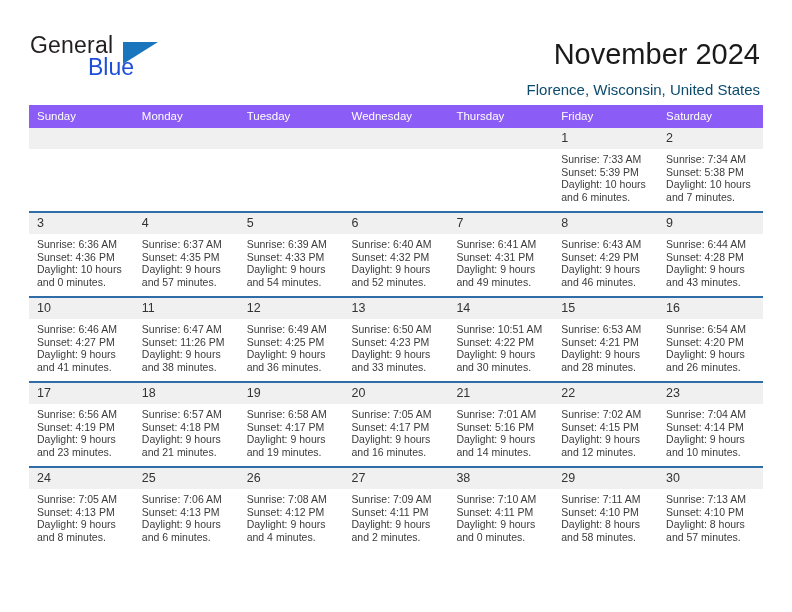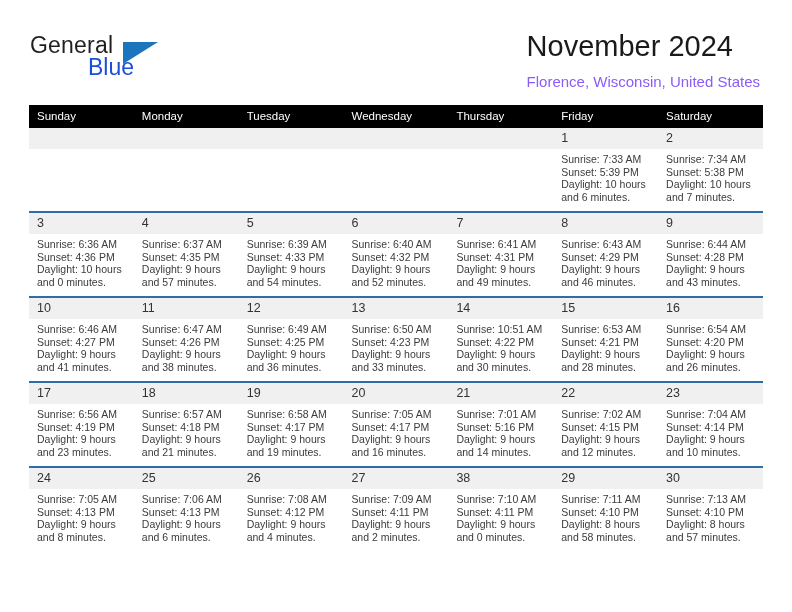--- a/index.html
+++ b/index.html
@@ -59,48 +59,49 @@
     top: 10px;
     width: 0;
     height: 0;
     border-left: 35px solid #1b75bc;
     border-bottom: 22px solid transparent;
   }
 
   .title-block {
     position: absolute;
     right: 0;
-    top: 0;
+    top: 8px;
+    text-align: right;
   }
   .cal-title {
     font-size: 29px;
     color: #1a1a1a;
     line-height: 36px;
     white-space: nowrap;
     font-weight: normal;
   }
   .cal-subtitle {
     font-size: 15px;
-    color: #8b5cf6;
+    color: #0c4a6e;
     line-height: 22px;
     margin-top: 7px;
     white-space: nowrap;
   }
 
   
   .calendar {
     position: absolute;
     left: 29px;
     top: 105px;
     width: 734px;
     border-collapse: collapse;
     table-layout: fixed;
   }
   .calendar th {
-    background: #000000;
+    background: #8b5cf6;
     color: #ffffff;
     font-size: 11.5px;
     font-weight: normal;
     text-align: left;
     padding: 5px 0 6px 8px;
     border: none;
   }
   .calendar td {
     vertical-align: top;
     padding: 0;
@@ -277,21 +278,21 @@
               <div>Sunrise: 6:46 AM</div>
               <div>Sunset: 4:27 PM</div>
               <div>Daylight: 9 hours</div>
               <div>and 41 minutes.</div>
             </div>
           </td>
           <td>
             <span class="daynum">11</span>
             <div class="info">
               <div>Sunrise: 6:47 AM</div>
-              <div>Sunset: 4:26 PM</div>
+              <div>Sunset: 11:26 PM</div>
               <div>Daylight: 9 hours</div>
               <div>and 38 minutes.</div>
             </div>
           </td>
           <td>
             <span class="daynum">12</span>
             <div class="info">
               <div>Sunrise: 6:49 AM</div>
               <div>Sunset: 4:25 PM</div>
               <div>Daylight: 9 hours</div>

